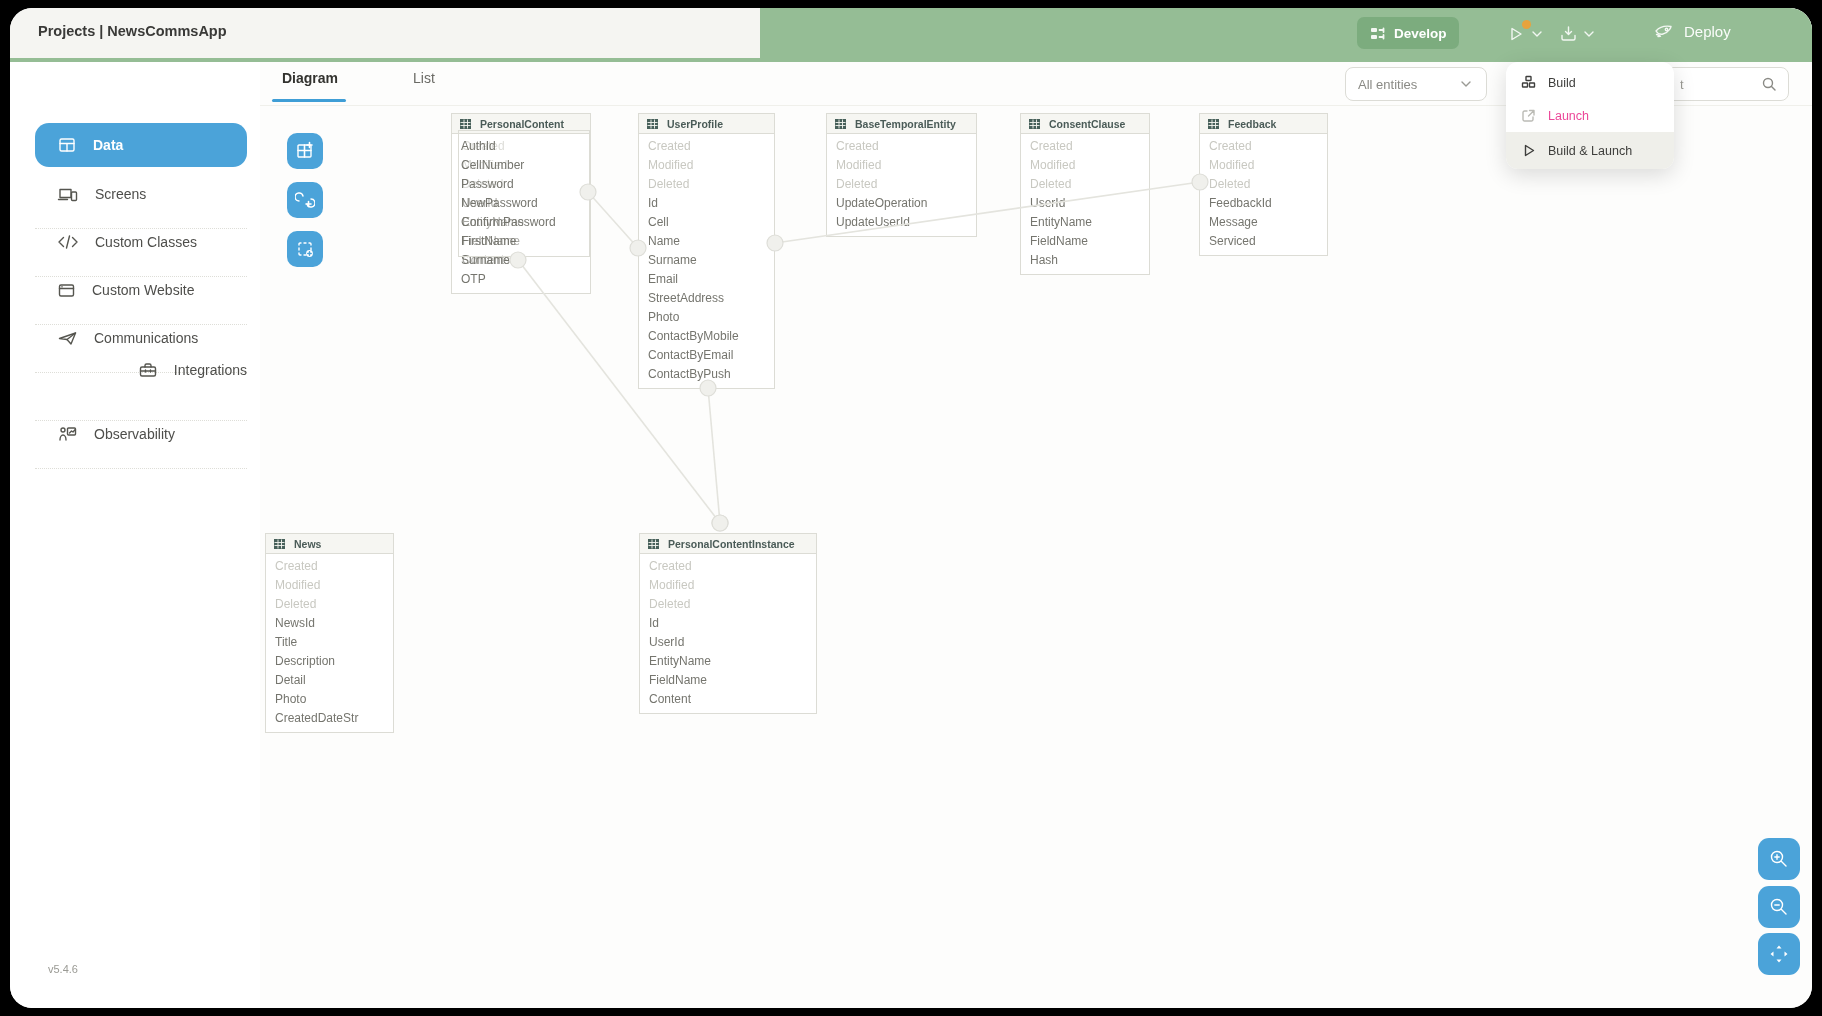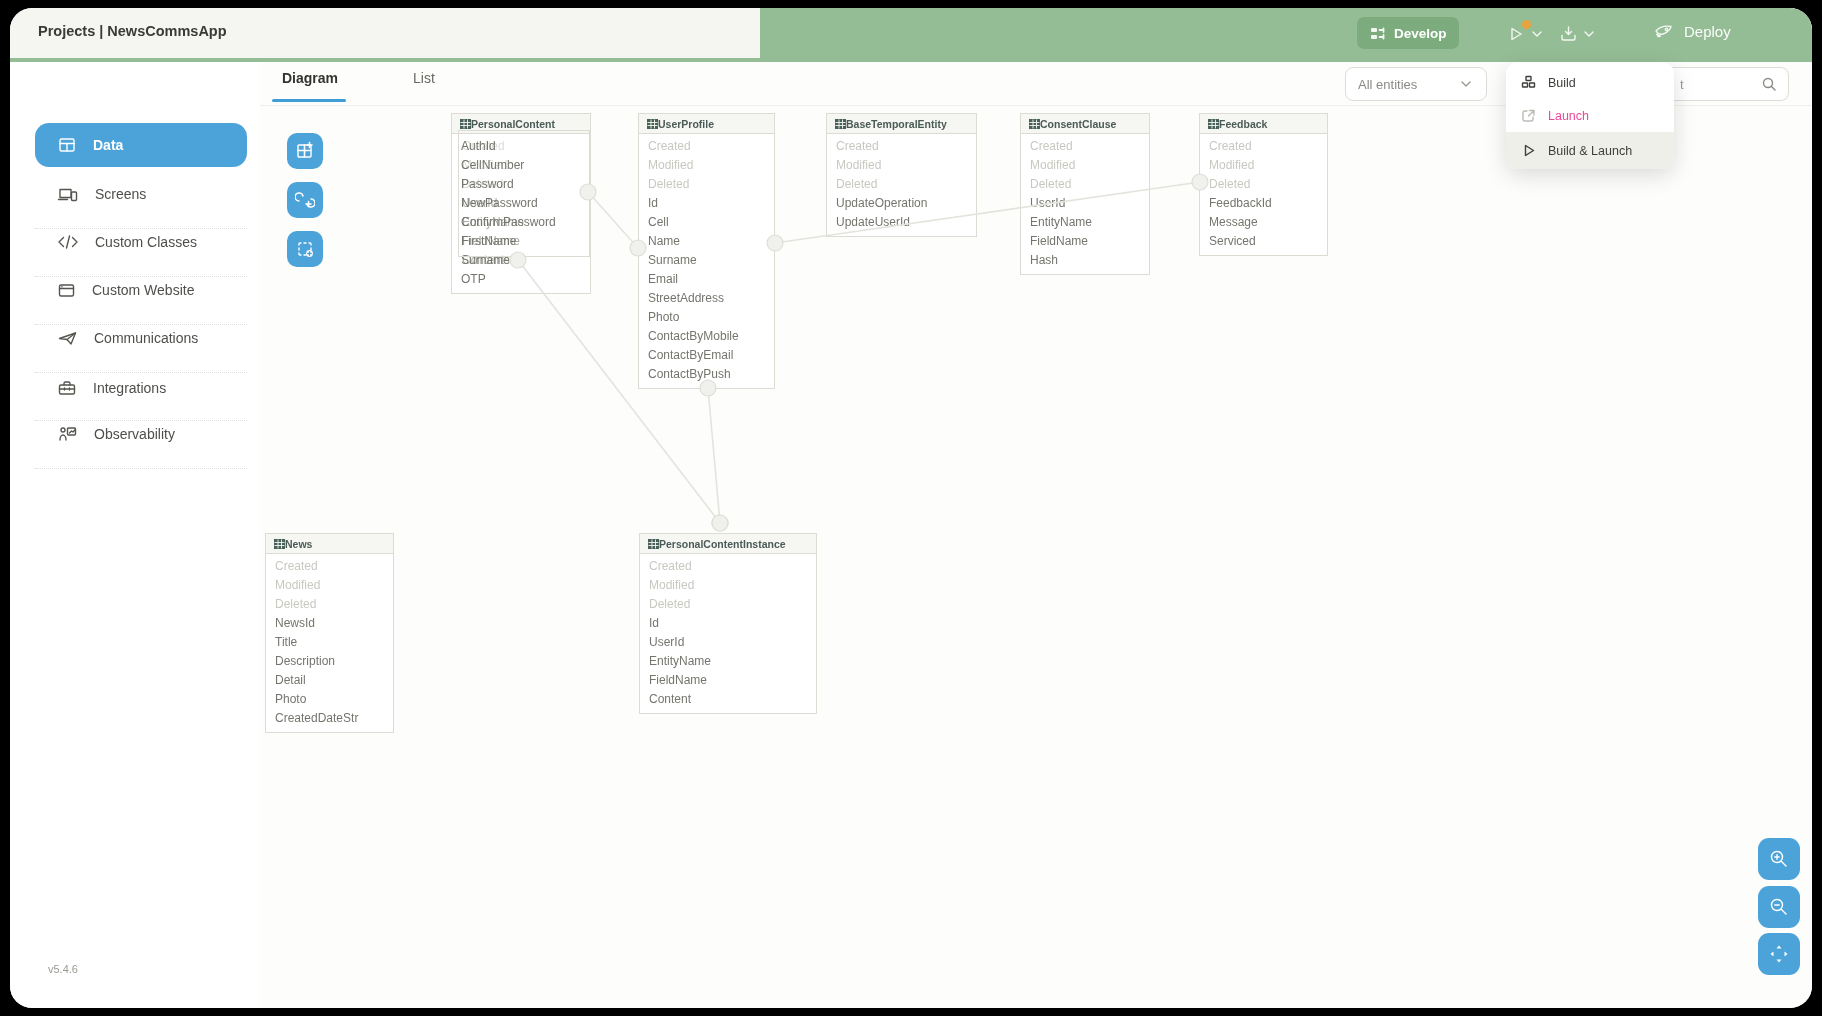--- a/index.html
+++ b/index.html
@@ -53,21 +53,21 @@
     font-size:13px;padding:0 12px;justify-content:space-between;cursor:pointer;}
   #search-box{position:absolute;left:1655px;top:59px;width:124px;height:34px;border:1px solid #DCDCD6;
     border-radius:8px;background:#fff;box-sizing:border-box;display:flex;align-items:center;color:#9A9A94;
     font-size:13px;padding:0 10px 0 14px;justify-content:space-between;z-index:5;}
   
   .zoom-btn{position:absolute;left:1748px;width:42px;height:42px;background:#4BA3D9;border-radius:11px;
     color:#fff;display:flex;align-items:center;justify-content:center;cursor:pointer;}
   
   .entity-card{position:absolute;background:#fff;border:1px solid #DCDCD5;box-sizing:border-box;z-index:2;}
   .entity-header{height:20px;background:#F6F6F2;border-bottom:1px solid #DCDCD5;display:flex;align-items:center;
-    padding:0 8px;box-sizing:border-box;}
+    gap:9px;padding:0 8px;box-sizing:border-box;}
   .entity-title{font-size:10.5px;font-weight:bold;color:#4A5B57;}
   .entity-rows{padding:3px 0 4px 0;}
   .entity-row{position:relative;height:19px;line-height:19px;padding-left:9px;font-size:12px;color:#75756E;
     white-space:nowrap;}
   .entity-row.muted{color:#C8C8C1;}
   .ghost-text{position:absolute;left:10px;top:0;opacity:.62;}
   .ghost-text.gmuted{color:#C8C8C1;}
   .ghost-box{position:absolute;border:1px solid #DCDCD5;background:transparent;z-index:3;pointer-events:none;}
   #rel-layer{position:absolute;left:0;top:0;width:1802px;height:1000px;z-index:4;pointer-events:none;}
 </style>
@@ -205,21 +205,21 @@
       <div class="side-item" style="top: 254px;">
         <span class="sicon" style="display: flex; color: rgb(85, 85, 79);">
           <svg width="21" height="17" viewBox="0 0 21 17" fill="none" stroke="currentColor" stroke-width="1.4" stroke-linecap="round" stroke-linejoin="round">
             <path d="M2.5 8.5L18.5 3l-4.5 11-4-4.5z"></path>
             <path d="M10 9.5L18.5 3"></path>
           </svg>
         </span>
         <span>Communications</span>
       </div>
       <div class="side-sep" style="top: 310px;"></div>
-      <div class="side-item" style="top: 304px;">
+      <div class="side-item" style="top: 286px; justify-content: flex-end;">
         <span class="sicon" style="display: flex; color: rgb(85, 85, 79);">
           <svg width="20" height="18" viewBox="0 0 20 18" fill="none" stroke="currentColor" stroke-width="1.4" stroke-linecap="round" stroke-linejoin="round">
             <rect x="2.5" y="6" width="15" height="9" rx="1.5"></rect>
             <path d="M7 6V4.5A1.5 1.5 0 0 1 8.5 3h3A1.5 1.5 0 0 1 13 4.5V6M2.5 10h15M7.5 9v2M12.5 9v2"></path>
           </svg>
         </span>
         <span>Integrations</span>
       </div>
       <div class="side-sep" style="top: 358px;"></div>
       <div class="side-item" style="top: 350px;">

